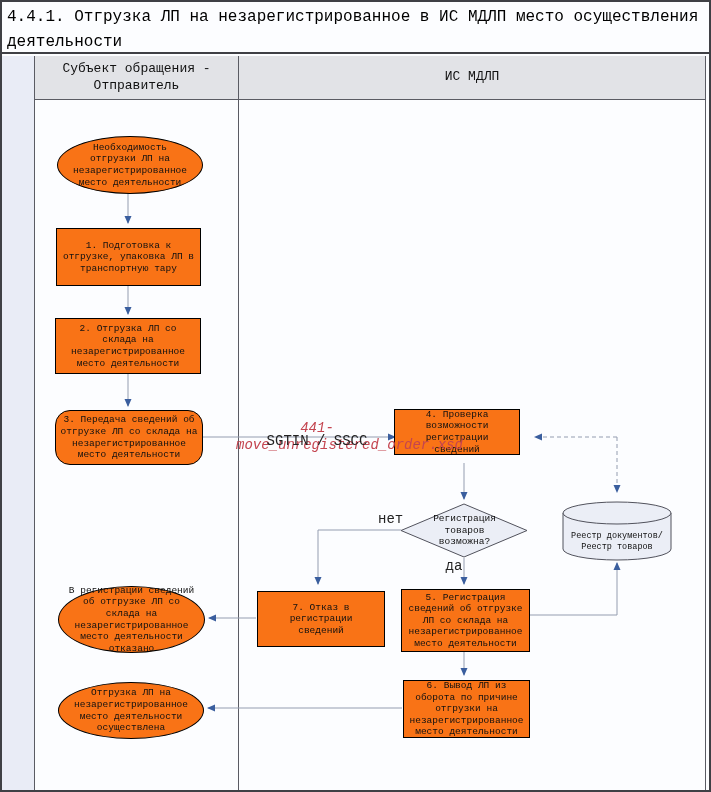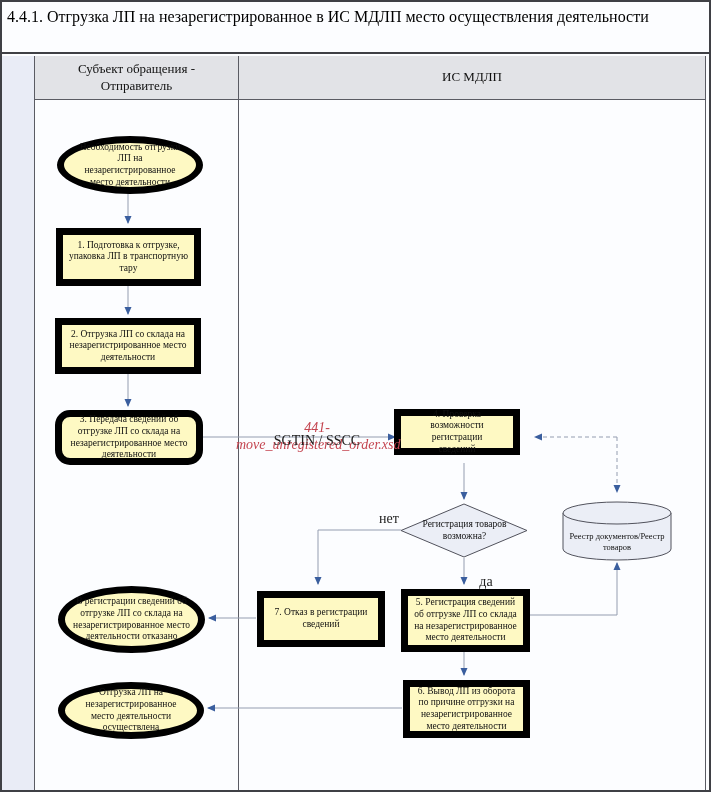--- a/index.html
+++ b/index.html
@@ -1,40 +1,40 @@
 <!DOCTYPE html>
 <html><head>
 <meta charset="utf-8">
 <style>
   html,body{margin:0;padding:0;background:#ffffff;}
   .page{
     position:relative;width:711px;height:792px;box-sizing:border-box;
     border:2px solid #3f4045;background:#fcfdff;overflow:hidden;
-    font-family:Liberation Serif, serif;color:#111;
+    font-family:Liberation Mono, monospace;color:#111;
   }
   .title{
     position:absolute;left:0;top:0;width:707px;height:52px;box-sizing:border-box;
     border-bottom:2px solid #3f4045;padding:3px 5px 0 5px;
     font-size:16px;line-height:1.55;color:#000;background:#fcfdff;z-index:5;
   }
   .band{
     position:absolute;left:0;top:54px;width:33px;height:734px;box-sizing:border-box;
     background:#e9ecf6;border-right:1px solid #5a5b63;z-index:1;
   }
   .hdr{
     position:absolute;top:54px;height:44px;box-sizing:border-box;background:#e2e3e7;
     border-bottom:1px solid #5a5b63;display:flex;align-items:center;justify-content:center;
     text-align:center;font-size:13px;line-height:1.25;z-index:1;
   }
   .hdr1{left:33px;width:203px;padding:0 22px;}
   .hdr2{left:236px;width:468px;}
   .vline{position:absolute;top:54px;width:1px;height:734px;background:#5a5b63;z-index:1;}
   .wires{position:absolute;left:0;top:0;z-index:2;}
   .node{
-    position:absolute;box-sizing:border-box;background:#fef9c3;border:7px solid #000000;
+    position:absolute;box-sizing:border-box;background:#f97316;border:1px solid #000000;
     display:flex;align-items:center;justify-content:center;text-align:center;
     font-size:9.5px;line-height:1.22;z-index:3;
   }
   .oval{border-radius:50%;}
   .ghost{background:transparent;border:none;z-index:3;}
   .lbl{position:absolute;z-index:4;text-align:center;font-size:14px;line-height:1.2;color:#222;}
   .xsd{color:#c44550;font-style:italic;}
 </style>
 </head>
 <body>
@@ -87,15 +87,15 @@
   <div class="node" style="left:392px;top:407px;width:126px;height:46px;padding:0 12px;">4. Проверка возможности регистрации сведений</div>
   <div class="node ghost" style="left:400px;top:501px;width:125px;height:55px;padding:0 17px;">Регистрация товаров возможна?</div>
   <div class="node" style="left:399px;top:587px;width:129px;height:63px;padding:0 2px;">5. Регистрация сведений об отгрузке ЛП со склада на незарегистрированное место деятельности</div>
   <div class="node" style="left:401px;top:678px;width:127px;height:58px;padding:0 3px;">6. Вывод ЛП из оборота по причине отгрузки на незарегистрированное место деятельности</div>
   <div class="node" style="left:255px;top:589px;width:128px;height:56px;padding:0 6px;">7. Отказ в регистрации сведений</div>
   <div class="node ghost" style="left:563px;top:524px;width:104px;height:32px;font-size:8.5px;line-height:1.3;">Реестр документов/Реестр товаров</div>
 
   <div class="lbl xsd" style="left:234px;top:418px;width:162px;">441-move_unregistered_order.xsd</div>
   <div class="lbl" style="left:234px;top:431px;width:162px;">SGTIN / SSCC</div>
   <div class="lbl" style="left:376px;top:509px;width:22px;">нет</div>
-  <div class="lbl" style="left:442px;top:572px;width:20px;margin-left:32px;">да</div>
+  <div class="lbl" style="left:442px;top:556px;width:20px;">да</div>
 
 </div>
 
 </body></html>

